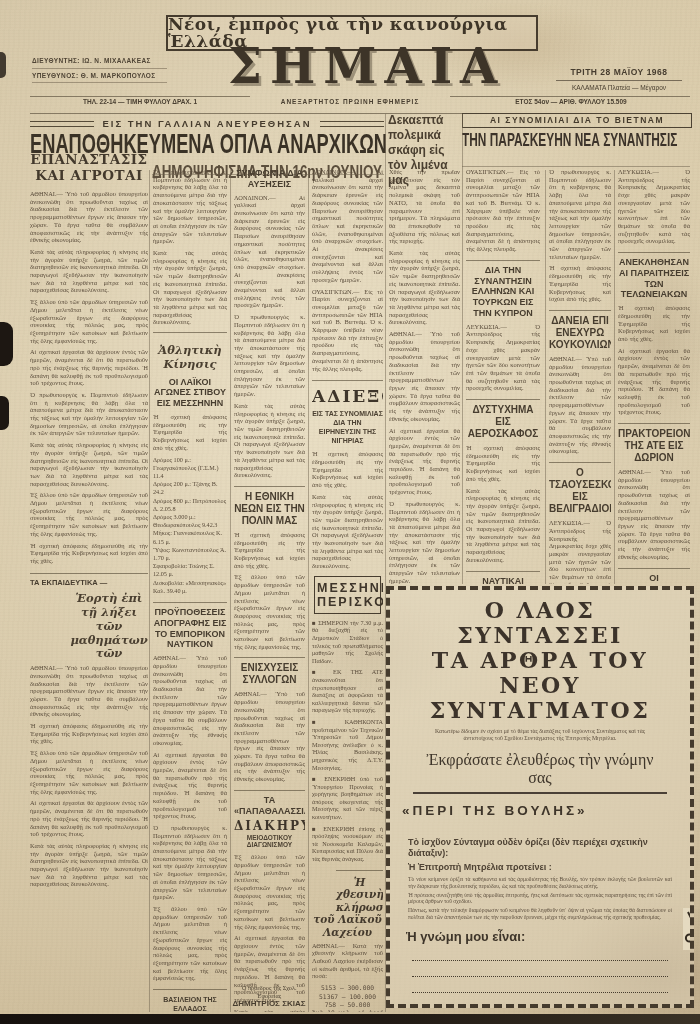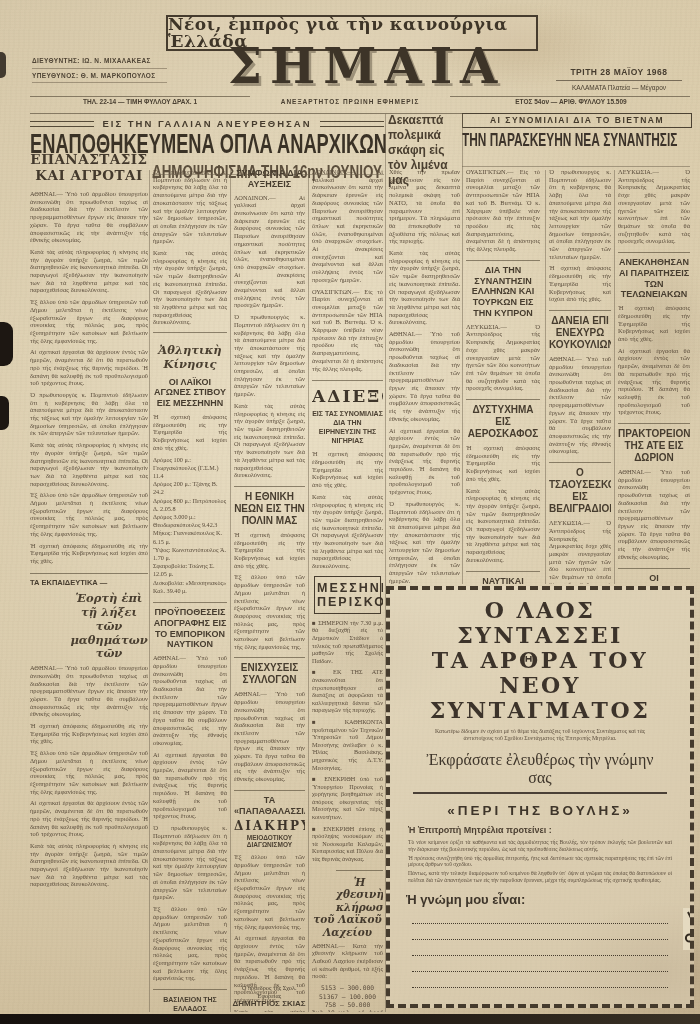--- a/index.html
+++ b/index.html
@@ -76,21 +76,21 @@
   .sig{position:absolute;left:230px;top:984px;width:78px;text-align:center;color:#473d2f;}
   .sig .r{font-size:6.2px;line-height:7.5px;}
   .sig .n{font:bold 8px/10px "Liberation Sans",sans-serif;}
   
   .coupon{position:absolute;left:386px;top:586px;width:308px;height:422px;box-sizing:border-box;
     border:4px dashed #453b2d;background:rgba(229,218,192,.45);padding:8px 12px;overflow:hidden;}
   .c-title{font:bold 22px/25px "DejaVu Serif",serif;letter-spacing:2.5px;text-align:center;color:#3c332a;}
   .c-note{font-size:5.8px;line-height:7px;width:78%;margin:5px auto 2px;text-align:center;color:#5a4c3c;}
   .c-cta{font:16px/1.15 "Liberation Serif",serif;text-align:center;color:#3e352a;
     border-bottom:2px solid #4a4036;padding-bottom:4px;width:92%;margin:9px auto 6px;}
-  .c-topic{font:bold 13.5px/1.2 "Liberation Sans",sans-serif;letter-spacing:3px;text-align:center;margin:9px 0 6px;color:#3e352a;}
+  .c-topic{font:bold 13.5px/1.2 "Liberation Sans",sans-serif;letter-spacing:3px;margin:9px 0 18px;color:#3e352a;}
   .c-p{font:bold 9px/11px "Liberation Sans",sans-serif;color:#4e4234;margin:3px 6px;}
   .c-small{font-size:5.6px;line-height:6.8px;text-align:justify;color:#5a4c3c;margin:2px 6px;}
   .c-opinion{font:bold 13px/1.2 "Liberation Sans",sans-serif;margin:8px 0 7px 4px;color:#3e352a;}
   .dots{height:9px;border-bottom:1.6px dotted #463c2e;margin:0 10px 6px;}
   .scissors{position:absolute;right:-17px;top:318px;background:rgba(229,218,192,1);padding:2px 1px;}
   
   .blob{position:absolute;background:#1d1712;}
   .botbar{position:absolute;left:0;top:1014px;width:700px;height:10px;
     background:linear-gradient(90deg,#16110e 0%,#211a14 55%,#3a3226 100%);}
 </style>
@@ -287,20 +287,21 @@
 
   </div>
 
   <div class="coupon">
     <div class="c-title">Ο ΛΑΟΣ ΣΥΝΤΑΣΣΕΙ</div>
     <div class="c-title">ΤΑ ΑΡΘΡΑ ΤΟΥ ΝΕΟΥ</div>
     <div class="c-title">ΣΥΝΤΑΓΜΑΤΟΣ</div>
     <div class="c-note">Κατωτέρω δίδομεν ἐν σχέσει μὲ τὸ θέμα τὰς διατάξεις τοῦ ἰσχύοντος Συντάγματος καὶ τὰς ἀντιστοίχους τοῦ Σχεδίου Συντάγματος τῆς Ἐπιτροπῆς Μητρέλια.</div>
     <div class="c-cta">Ἐκφράσατε ἐλευθέρως τὴν γνώμην σας</div>
     <div class="c-topic">«ΠΕΡΙ ΤΗΣ ΒΟΥΛΗΣ»</div>
+    <div class="c-p">Τὸ ἰσχῦον Σύνταγμα οὐδὲν ὁρίζει (δὲν περιέχει σχετικὴν διάταξιν):</div>
     <div class="c-p">Ἡ Ἐπιτροπὴ Μητρέλια προτείνει :</div>
     <div class="c-small">Τὸ νέον κείμενον ὁρίζει τὰ καθήκοντα καὶ τὰς ἁρμοδιότητας τῆς Βουλῆς, τὸν τρόπον ἐκλογῆς τῶν βουλευτῶν καὶ τὴν διάρκειαν τῆς βουλευτικῆς περιόδου, ὡς καὶ τὰς προϋποθέσεις διαλύσεως αὐτῆς.</div>
     <div class="c-small">Ἡ πρότασις συνεζητήθη ὑπὸ τῆς ἁρμοδίας ἐπιτροπῆς, ἥτις καὶ διετύπωσε τὰς σχετικὰς παρατηρήσεις της ἐπὶ τῶν ἐπὶ μέρους ἄρθρων τοῦ σχεδίου.</div>
     <div class="c-small">Πάντως, κατὰ τὴν τελικὴν διαμόρφωσιν τοῦ κειμένου θὰ ληφθοῦν ὑπ᾿ ὄψιν αἱ γνῶμαι τὰς ὁποίας θὰ διατυπώσουν οἱ πολῖται διὰ τῶν ἀπαντήσεών των εἰς τὴν παροῦσαν ἔρευναν, μέχρι τῆς συμπληρώσεως τῆς σχετικῆς προθεσμίας.</div>
     <div class="c-opinion">Ἡ γνώμη μου εἶναι:</div>
     <div class="dots"></div>
     <div class="dots"></div>
     <div class="dots"></div>
     <div class="dots"></div>
     <div class="dots"></div>

